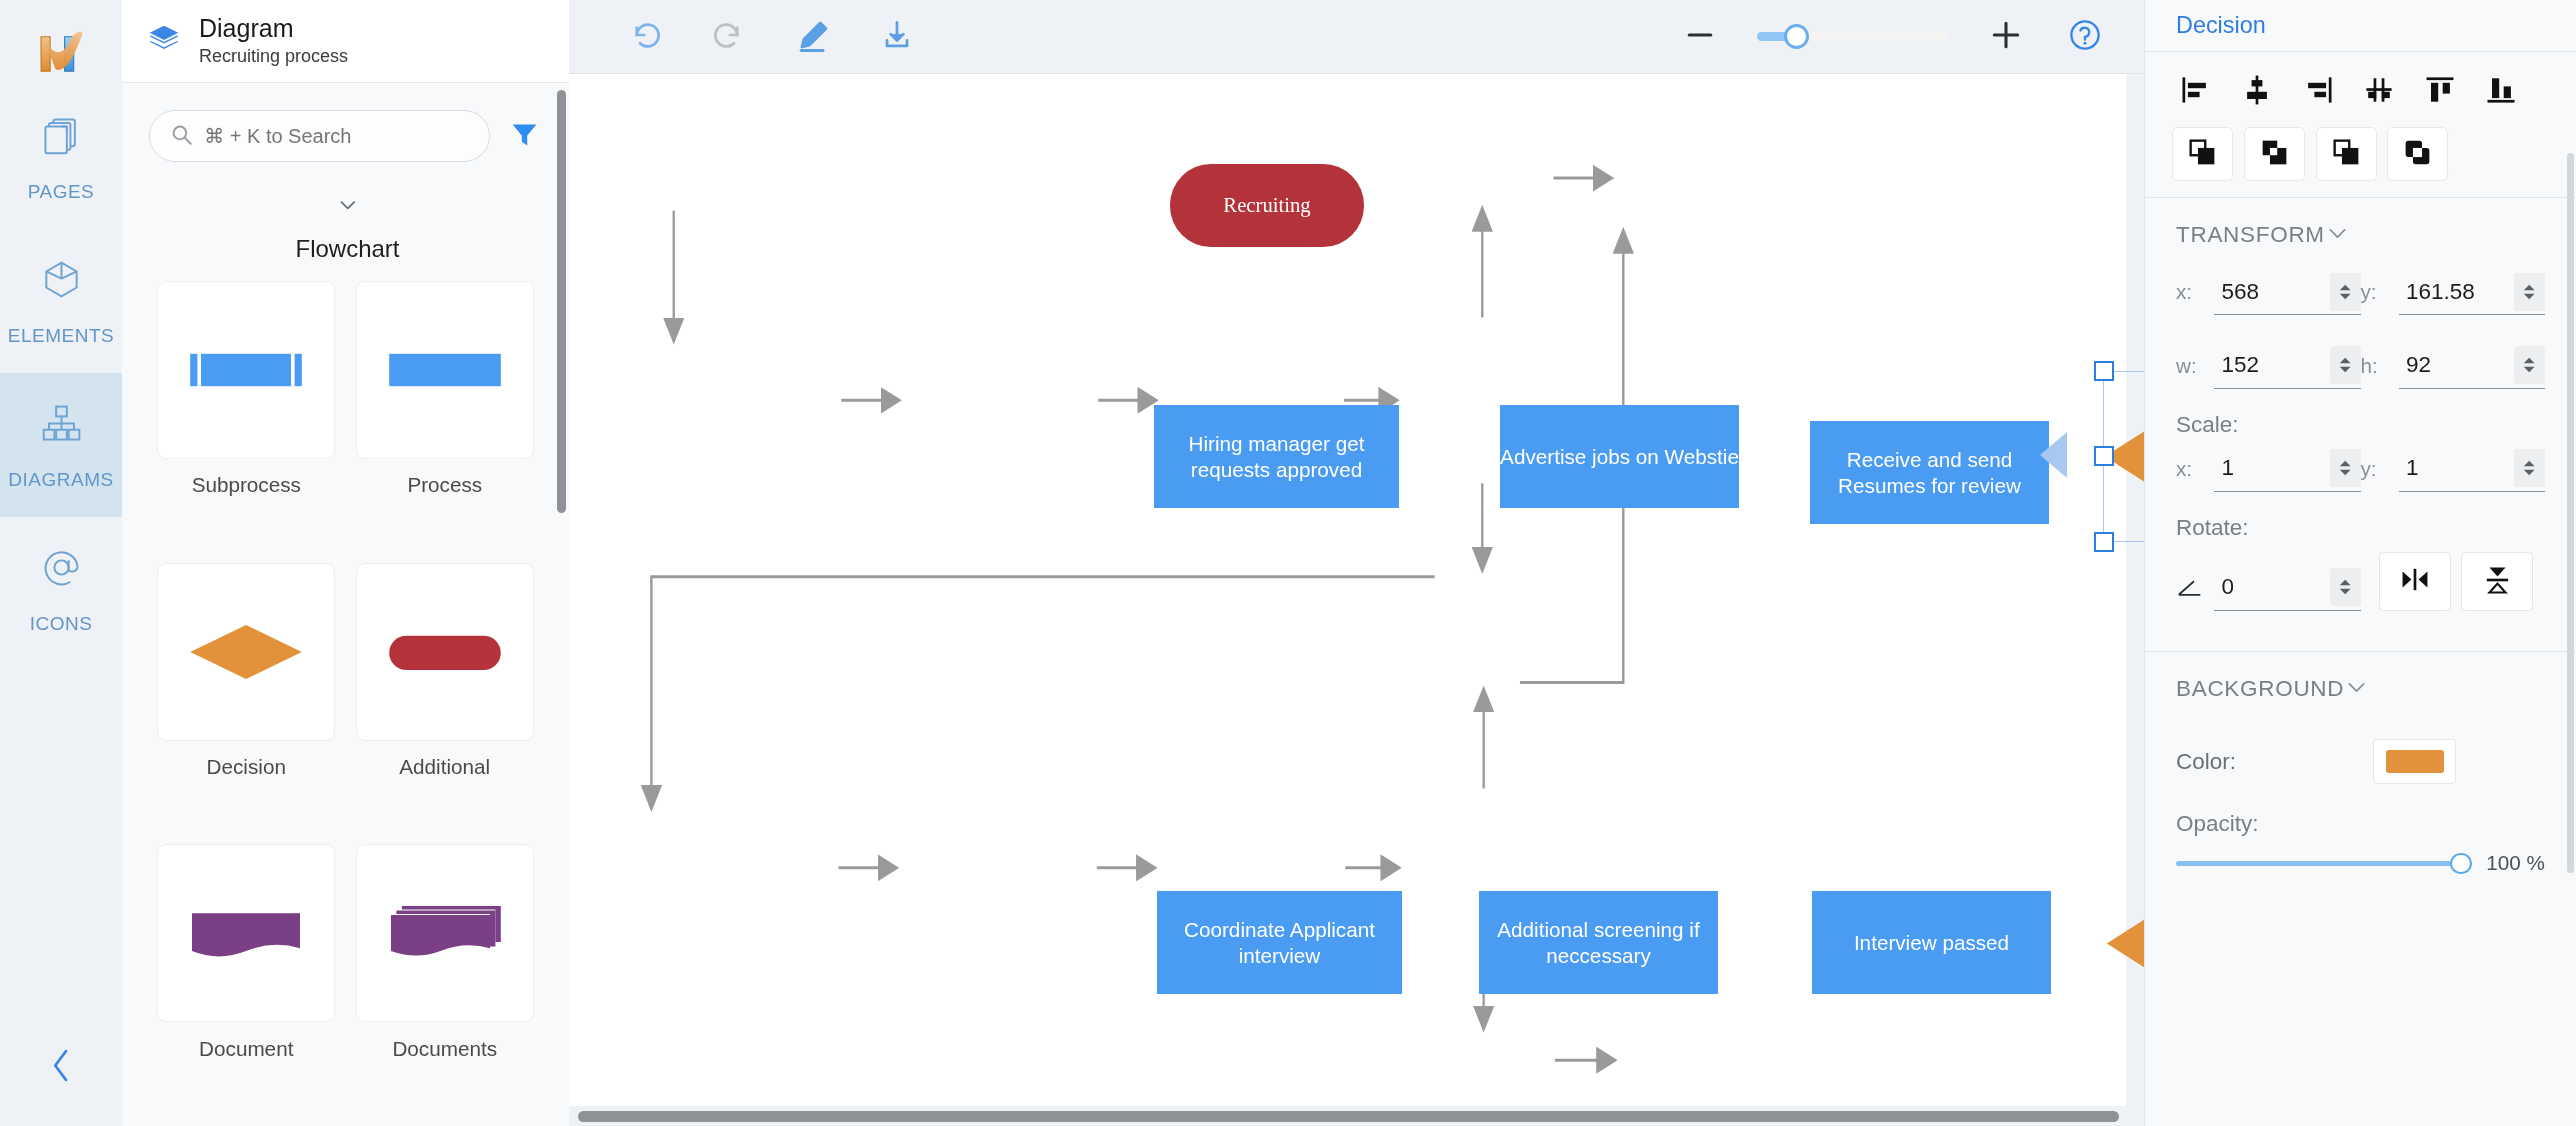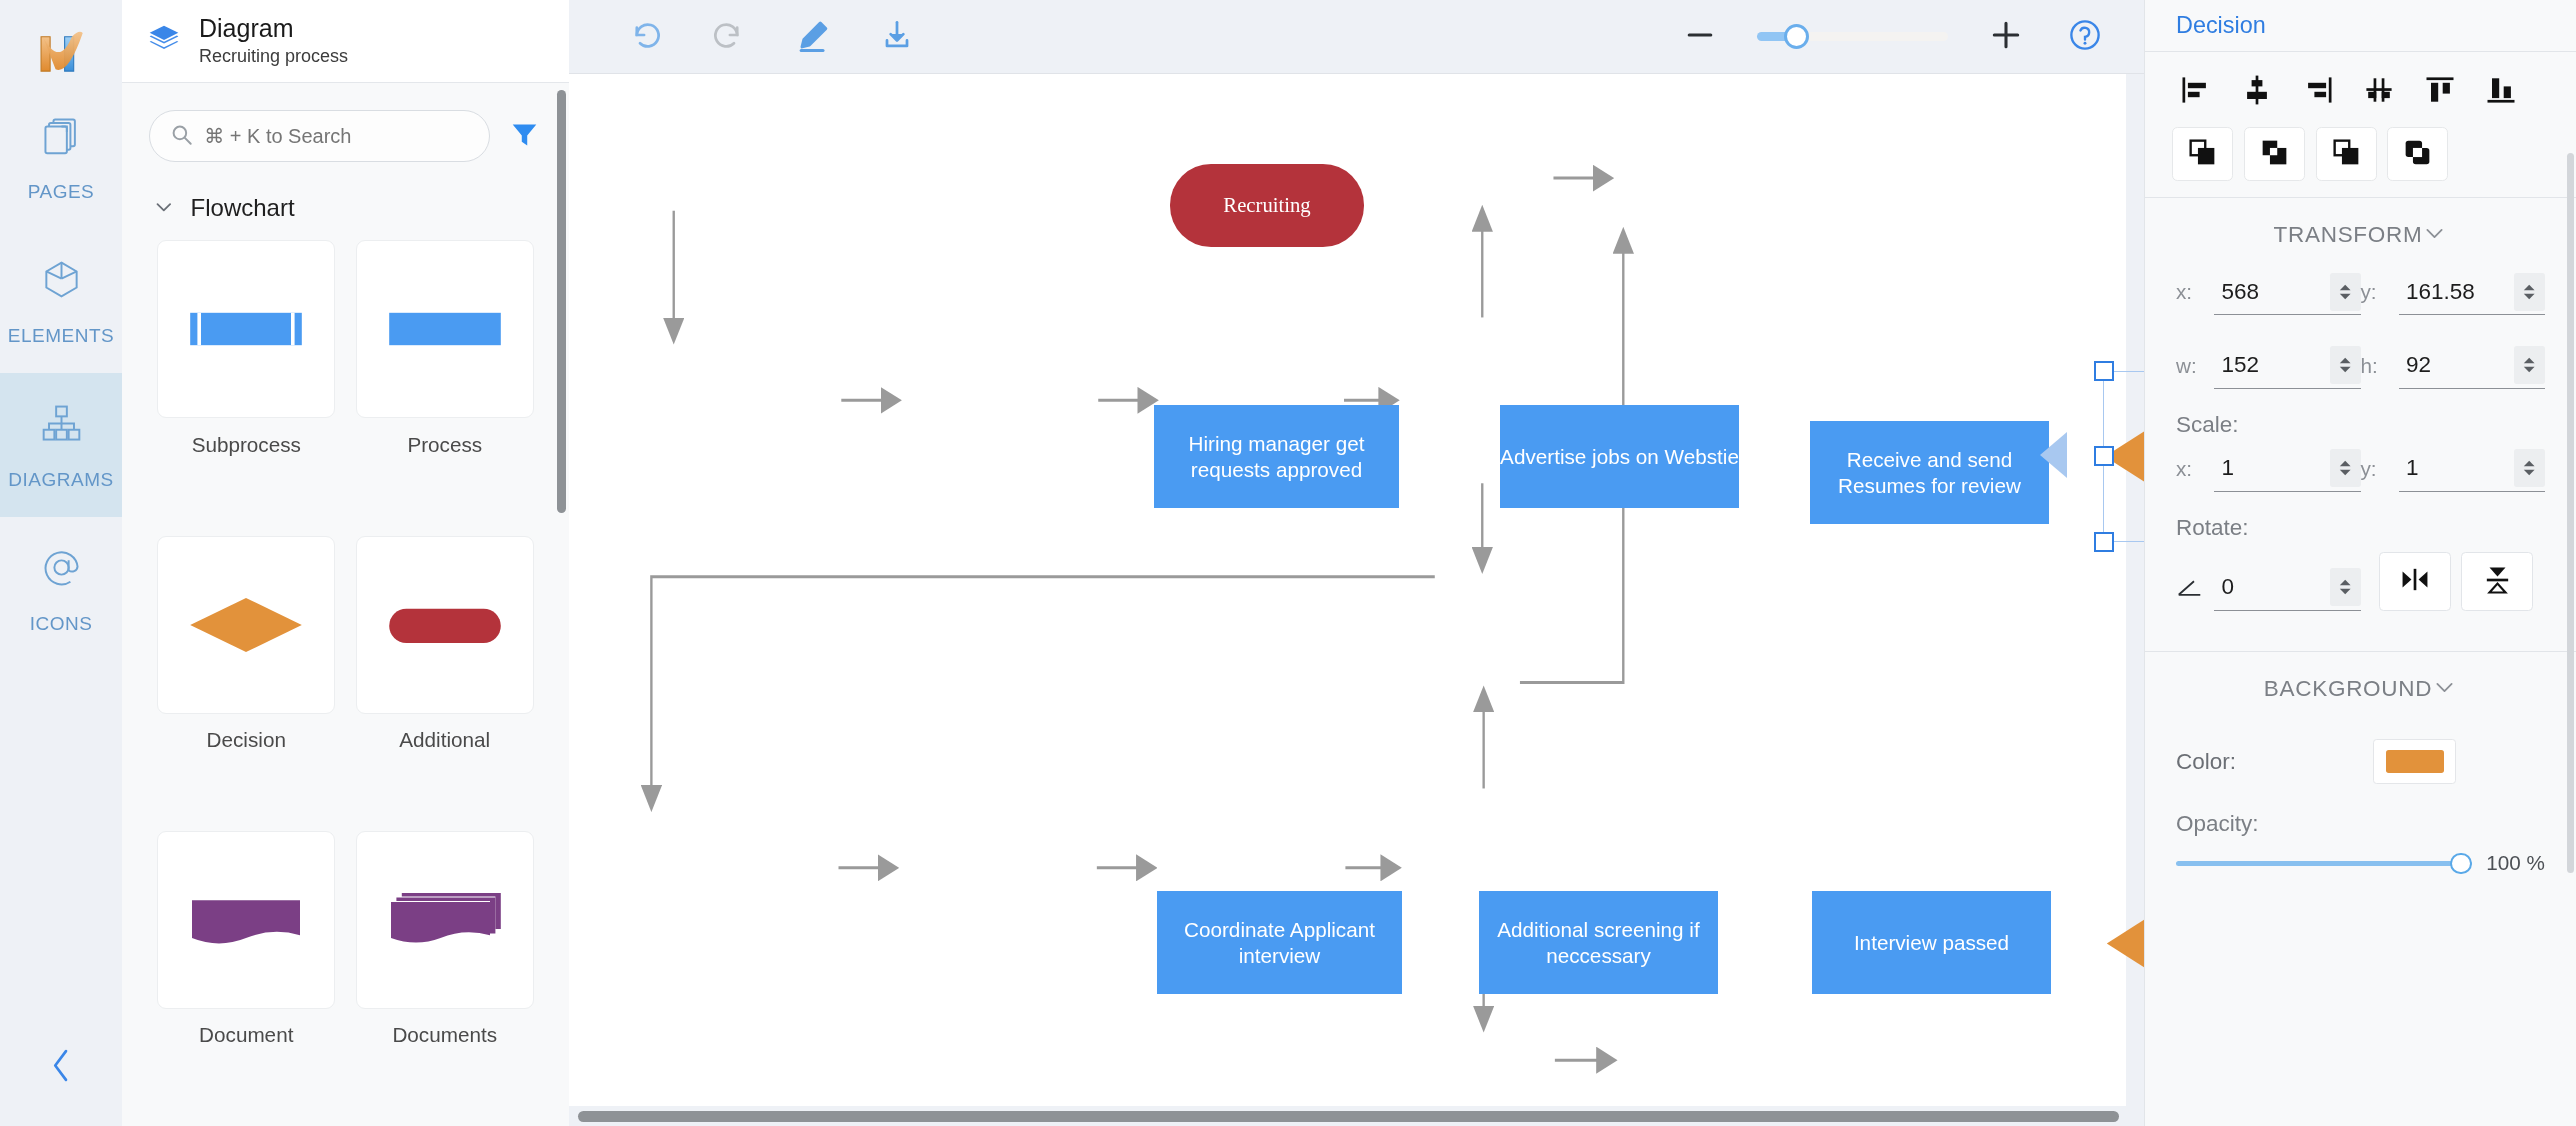--- a/index.html
+++ b/index.html
@@ -61,21 +61,21 @@
   }
   .search-box input {
     border: none; outline: none; background: transparent;
     font-size: 20px; color: #9aa0a6; font-family: "Liberation Sans", sans-serif;
     width: 100%;
   }
   .filter-btn { width: 36px; height: 36px; display:flex; align-items:center; justify-content:center; cursor:pointer; }
 
   .lib-section-head {
     display:flex; align-items:center; gap: 16px;
-    padding: 23.4px 27px 9px 31px; cursor: pointer;
+    padding: 23.4px 27px 9px 31px; cursor: pointer; flex-direction: column;
   }
   .lib-section-title { font-size: 24px; color: #1f1f1f; }
 
   .shape-grid {
     display: grid; grid-template-columns: 1fr 1fr;
     gap: 0px 0px; padding: 9px 25px 0 25px;
     overflow: hidden; flex: 1;
   }
   .shape-cell { display:flex; flex-direction: column; align-items:center; padding-bottom: 12.6px; }
   .shape-card {
@@ -144,21 +144,21 @@
   .props-title { font-size: 23.4px; color: #2f7de1; }
   .align-row { display:flex; align-items:center; gap: 0; padding: 14.4px 20px 5.4px 20px; }
   .align-btn { width: 61px; height: 50px; display:flex; align-items:center; justify-content:center; cursor:pointer; }
   .bool-row { display:flex; gap: 10.8px; padding: 5.4px 20px 16px 27px; }
   .bool-btn {
     width: 61px; height: 54px; background:#fff; border: 0.9px solid #e6e8ea; border-radius: 5.4px;
     display:flex; align-items:center; justify-content:center; cursor:pointer;
   }
   .sec-div { height: 0.9px; background: #e2e5e9; }
   .sec-head {
-    display:flex; align-items:center; justify-content:center;
+    display:flex; align-items:center; justify-content:flex-start;
     padding: 23.4px 31px 16px 31px; cursor:pointer;
   }
   .sec-head-label { font-size: 22.5px; color: #7b7f85; letter-spacing: 0.7px; }
   .field-row { display:flex; align-items:center; padding: 7.2px 31px 0 31px; gap: 0; }
   .field { display:flex; align-items:flex-end; gap: 7.2px; width: 50%; }
   .field-lbl { font-size: 20.7px; color: #8c9096; width: 31px; padding-bottom: 10.8px; }
   .field-inp {
     flex: 1; border-bottom: 0.9px solid #8c9096; display:flex; align-items:center; gap: 5.4px;
     padding-bottom: 3.6px;
   }

